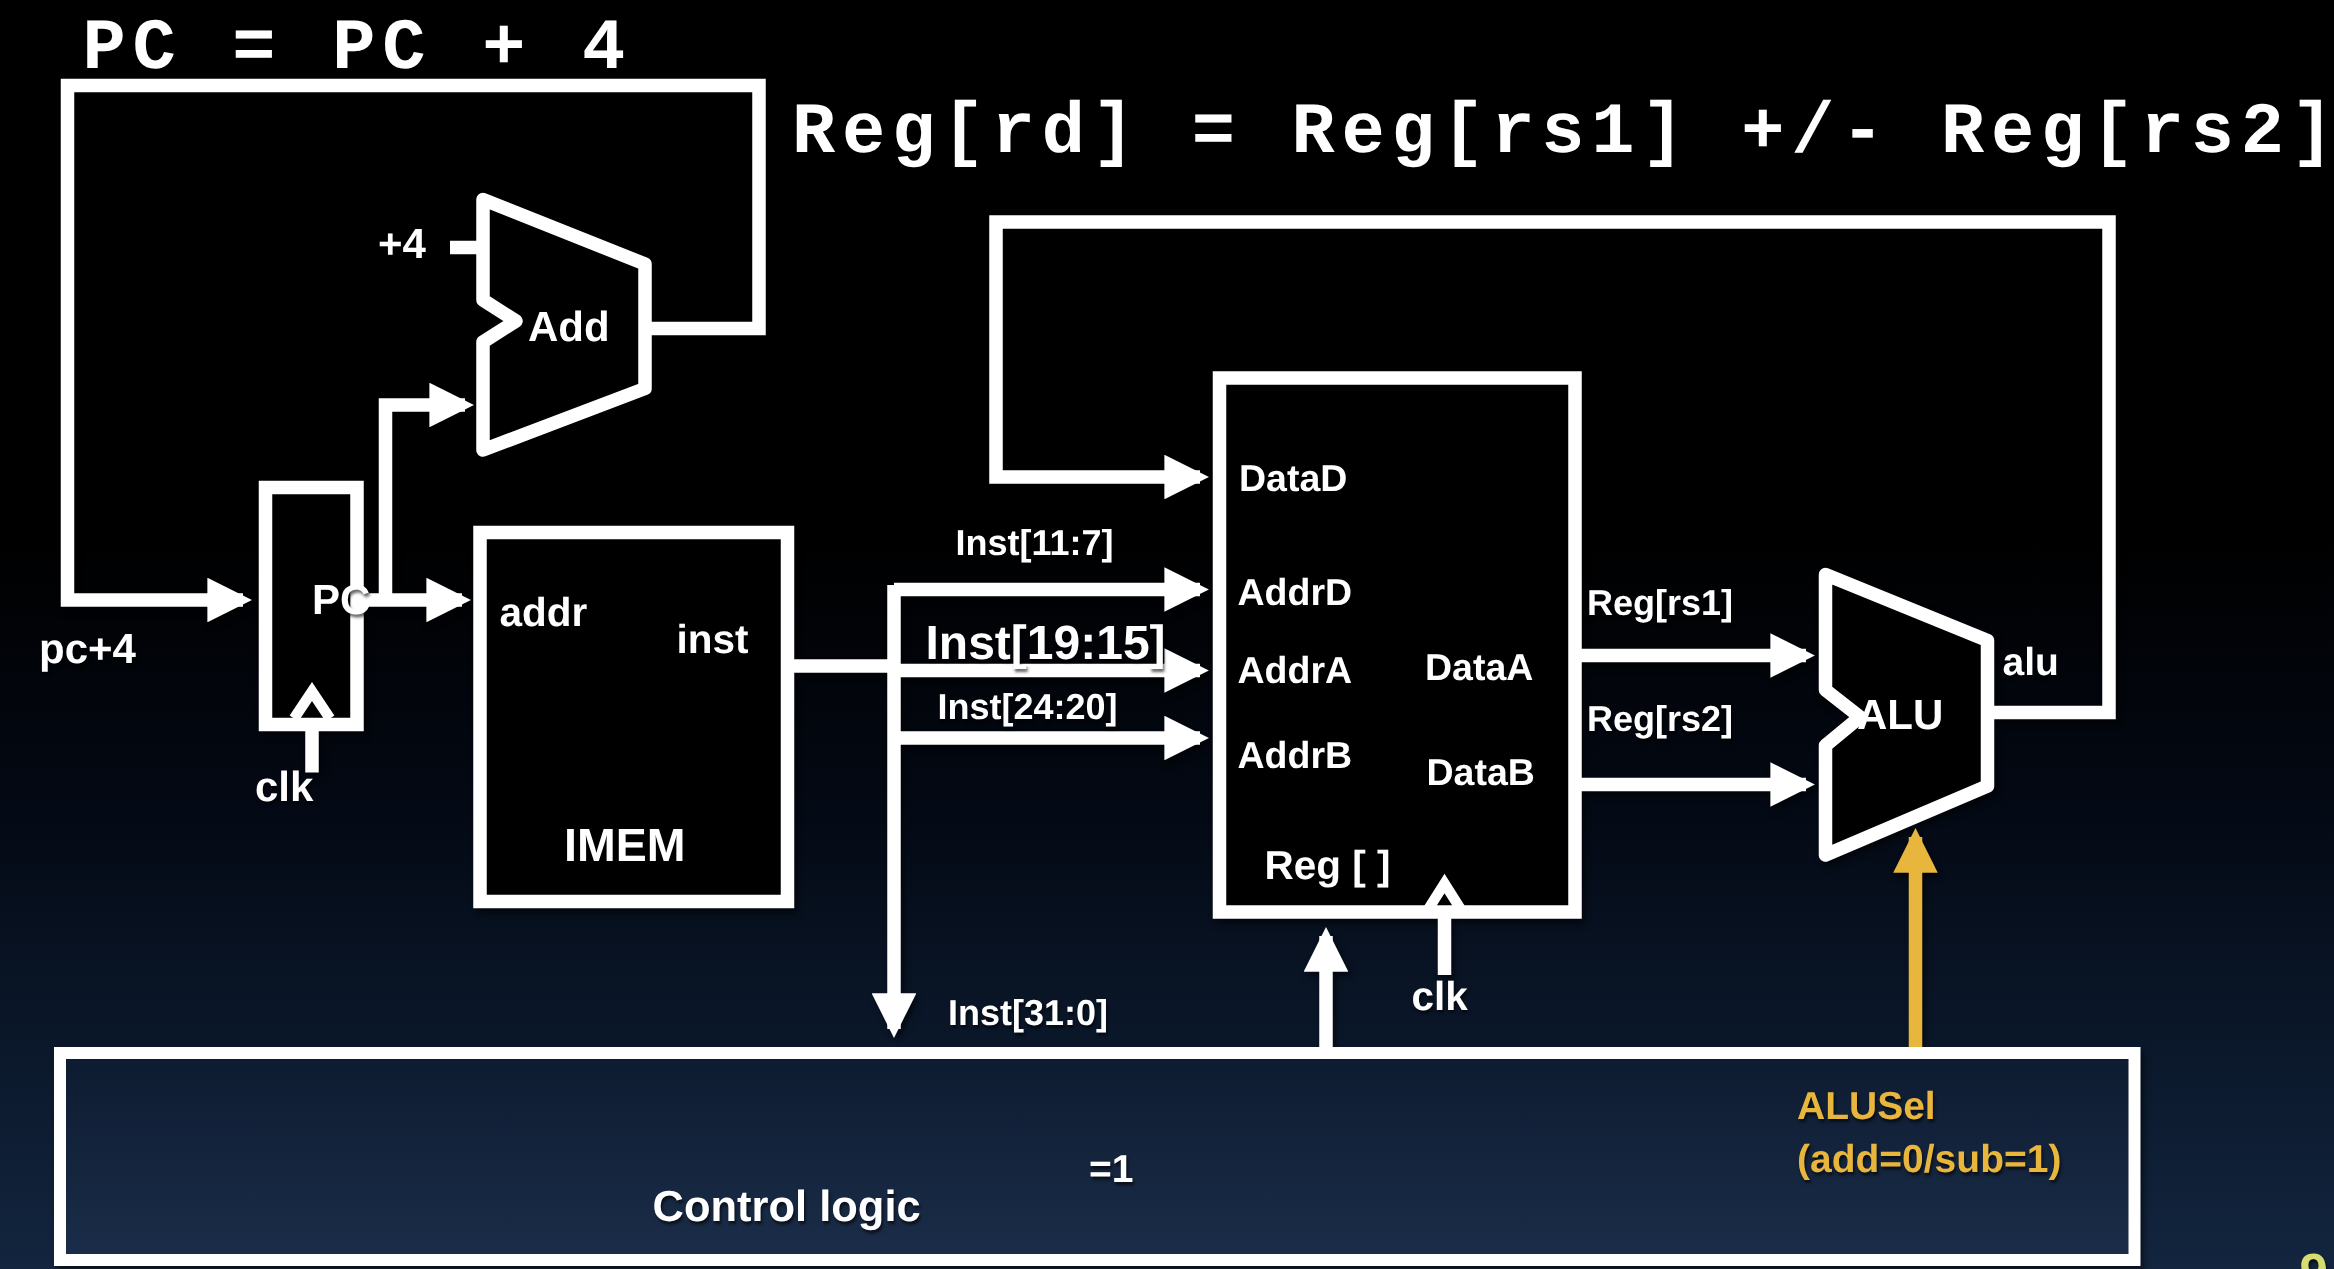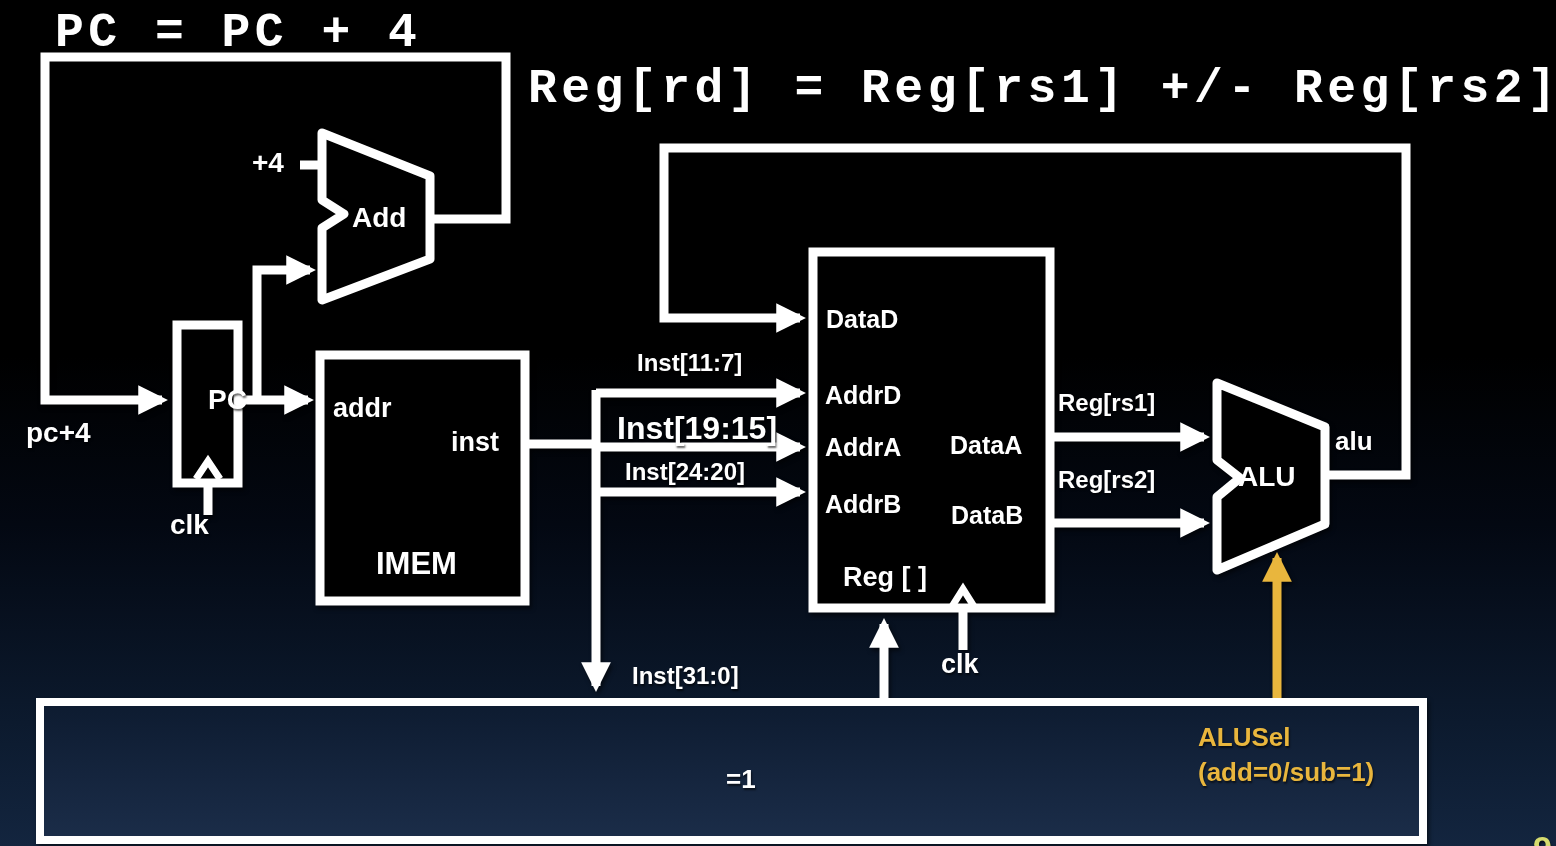--- a/index.html
+++ b/index.html
@@ -91,21 +91,21 @@
   <div class="hdr" style="left:55px;top:6px;">PC = PC + 4</div>
   <div class="hdr" style="left:528px;top:62px;">Reg[rd] = Reg[rs1] +/- Reg[rs2]</div>
 
   <div class="lbl" style="left:26px;top:418px;font-size:28px;">pc+4</div>
   <div class="lbl" style="left:252px;top:148px;font-size:28px;">+4</div>
   <div class="lbl" style="left:352px;top:203px;font-size:28px;">Add</div>
   <div class="lbl" style="left:184px;top:385px;font-size:28px;margin-left:24px;">PC</div>
   <div class="lbl" style="left:170px;top:510px;font-size:28px;">clk</div>
 
   <div class="lbl" style="left:333px;top:394px;font-size:27px;">addr</div>
-  <div class="lbl" style="left:451px;top:428px;font-size:27px;">inst</div>
+  <div class="lbl" style="left:451px;top:412px;font-size:27px;">inst</div>
   <div class="lbl" style="left:376px;top:548px;font-size:31px;">IMEM</div>
 
   <div class="lbl" style="left:637px;top:350px;font-size:24px;">Inst[11:7]</div>
   <div class="lbl" style="left:617px;top:412px;font-size:32px;">Inst[19:15]</div>
   <div class="lbl" style="left:625px;top:459px;font-size:24px;">Inst[24:20]</div>
   <div class="lbl" style="left:632px;top:663px;font-size:24px;">Inst[31:0]</div>
 
   <div class="lbl" style="left:826px;top:306px;font-size:25px;">DataD</div>
   <div class="lbl" style="left:825px;top:382px;font-size:25px;">AddrD</div>
   <div class="lbl" style="left:825px;top:434px;font-size:25px;">AddrA</div>
@@ -113,19 +113,20 @@
   <div class="lbl" style="left:825px;top:491px;font-size:25px;">AddrB</div>
   <div class="lbl" style="left:951px;top:502px;font-size:25px;">DataB</div>
   <div class="lbl" style="left:843px;top:563px;font-size:27px;">Reg [ ]</div>
   <div class="lbl" style="left:941px;top:650px;font-size:27px;">clk</div>
 
   <div class="lbl" style="left:1058px;top:390px;font-size:24px;">Reg[rs1]</div>
   <div class="lbl" style="left:1058px;top:467px;font-size:24px;">Reg[rs2]</div>
   <div class="lbl" style="left:1238px;top:462px;font-size:28px;">ALU</div>
   <div class="lbl" style="left:1335px;top:428px;font-size:26px;">alu</div>
 
+  <div class="lbl" style="left:435px;top:790px;font-size:29px;">Control logic</div>
   <div class="lbl" style="left:726px;top:766px;font-size:26px;">=1</div>
   <div class="lbl gold" style="left:1198px;top:724px;font-size:26px;">ALUSel</div>
   <div class="lbl gold" style="left:1198px;top:759px;font-size:26px;">(add=0/sub=1)</div>
 
   <div class="lbl pagenum" style="left:1533px;top:831px;">9</div>
 
 </div>
 
 </body></html>

